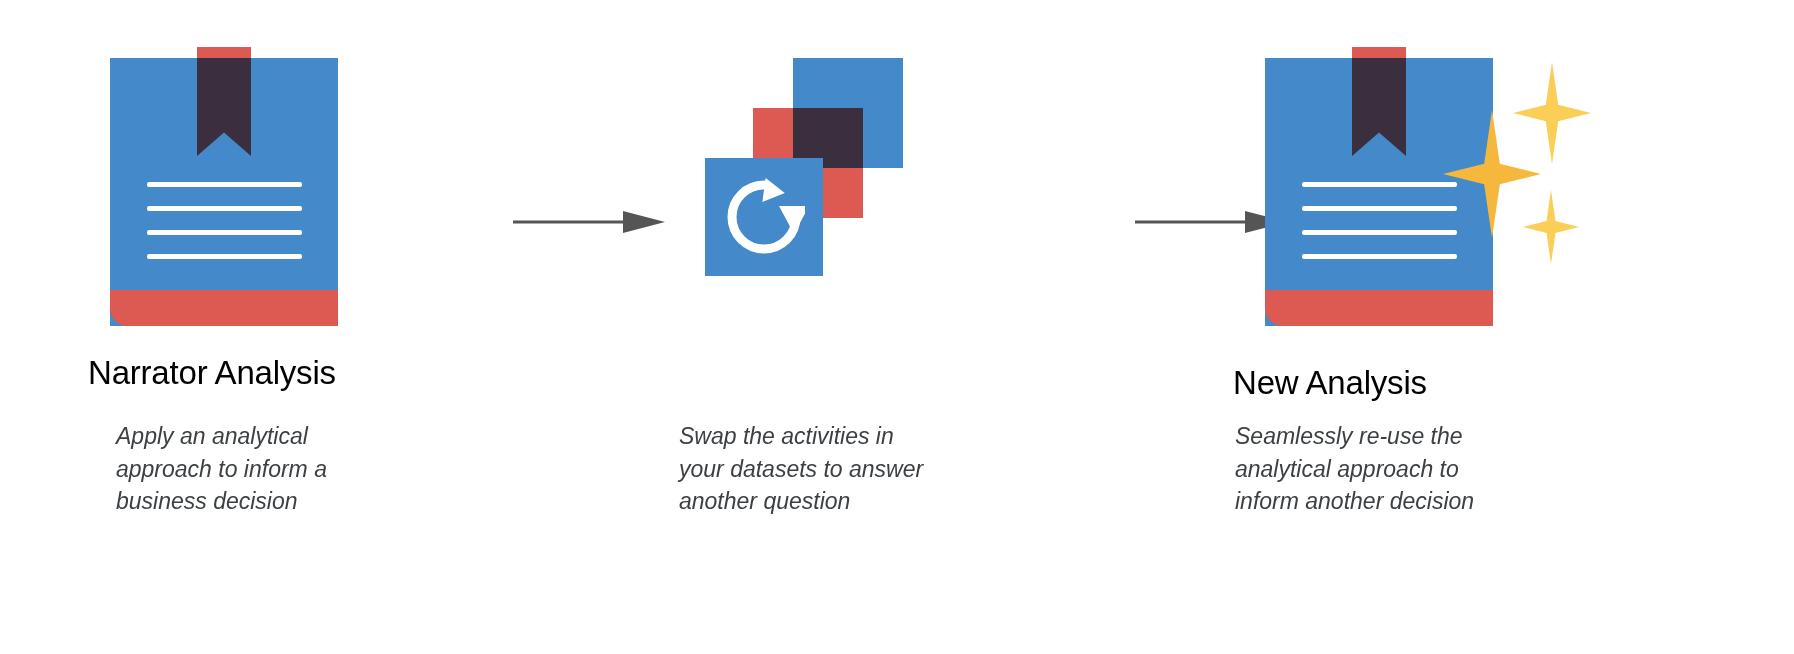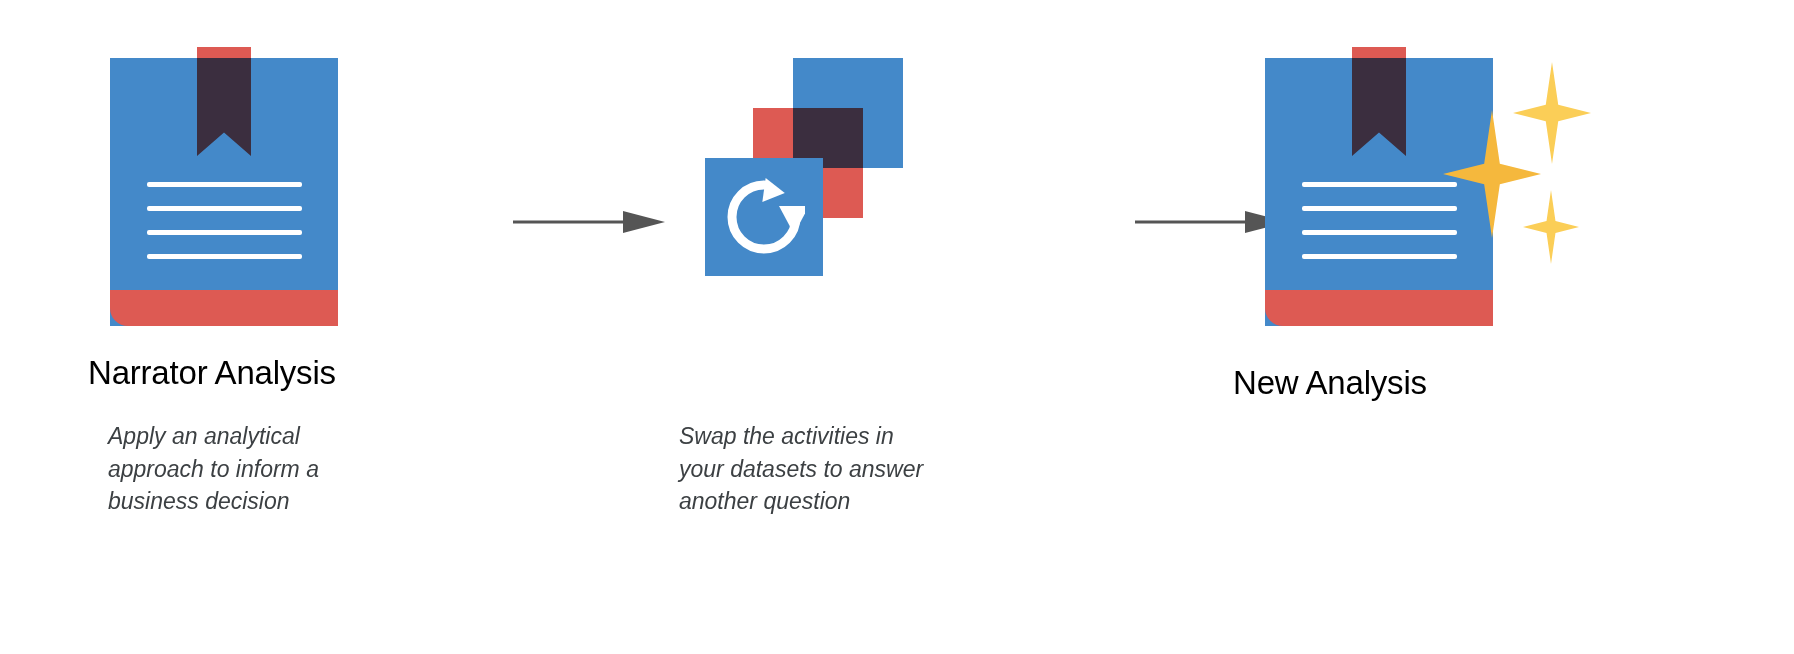--- a/index.html
+++ b/index.html
@@ -49,21 +49,21 @@
   .step-desc {
     font-size: 23px;
     font-style: italic;
     color: #3c4043;
     line-height: 1.42;
     margin: 0;
     white-space: pre-line;
   }
 
   .step-1 .step-title { position:absolute; top: 355px; left: 28px; }
-  .step-1 .step-desc  { position:absolute; top: 420px; left: 48px; width: 300px;}
+  .step-1 .step-desc  { position:absolute; top: 420px; left: 56px; width: 300px;}
 
   .step-2 .step-title { position:absolute; top: 355px; left: 23px; }
   .step-2 .step-desc  { position:absolute; top: 420px; left: 23px; width: 300px; margin-left: 16px;}
 
   .step-3 .step-title { position:absolute; top: 355px; left: 18px; margin-top: 10px; }
   .step-3 .step-desc  { position:absolute; top: 420px; left: 20px; width: 300px;}
 
   
   .book {
     position: absolute;
@@ -258,15 +258,18 @@
         <div class="book-base-cover"></div>
         <div class="book-base"></div>
         <div class="bookmark-red"></div>
         <div class="bookmark-dark"></div>
         <div class="sparkle sp-mid"></div>
         <div class="sparkle sp-big"></div>
         <div class="sparkle sp-small"></div>
       </div>
     </div>
     <h2 class="step-title">New Analysis</h2>
+    <p class="step-desc">Seamlessly re-use the
+analytical approach to
+inform another decision</p>
   </div>
 
 </div>
 
 </body></html>

